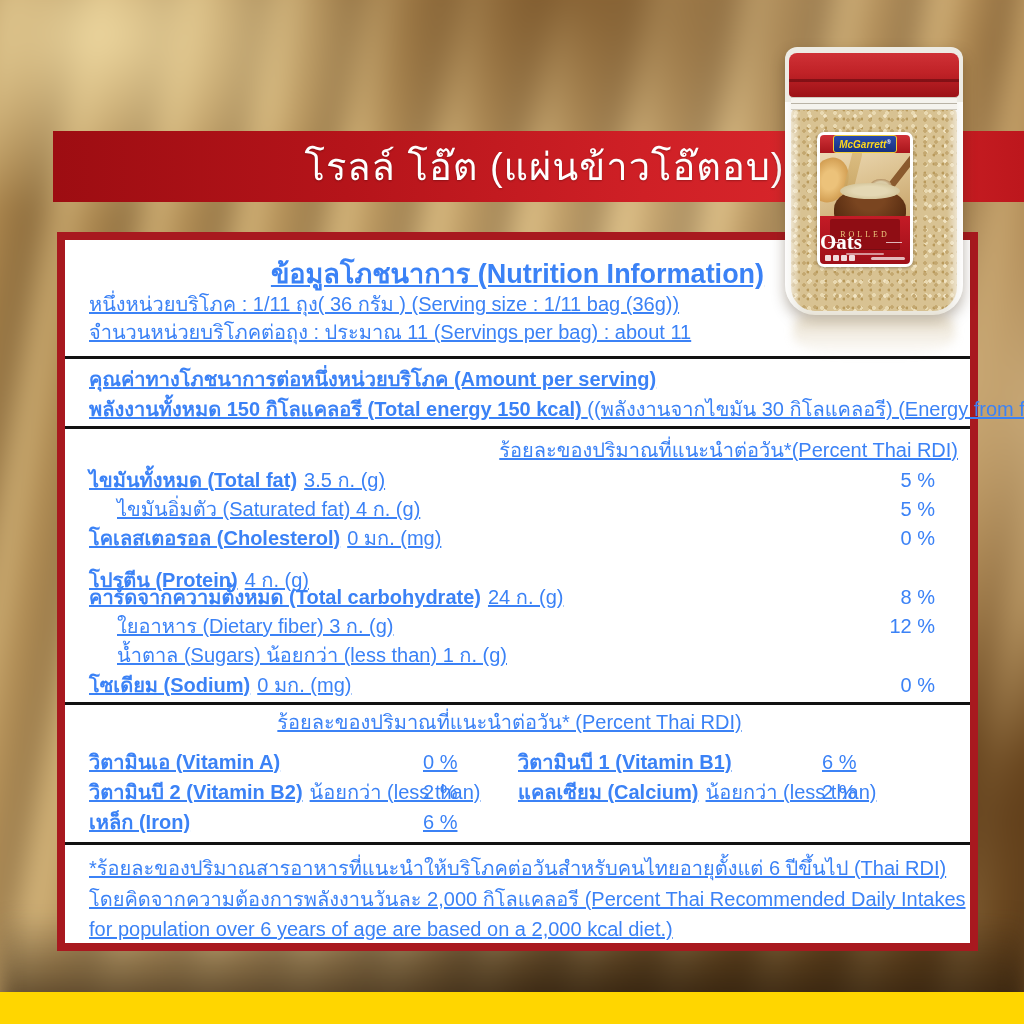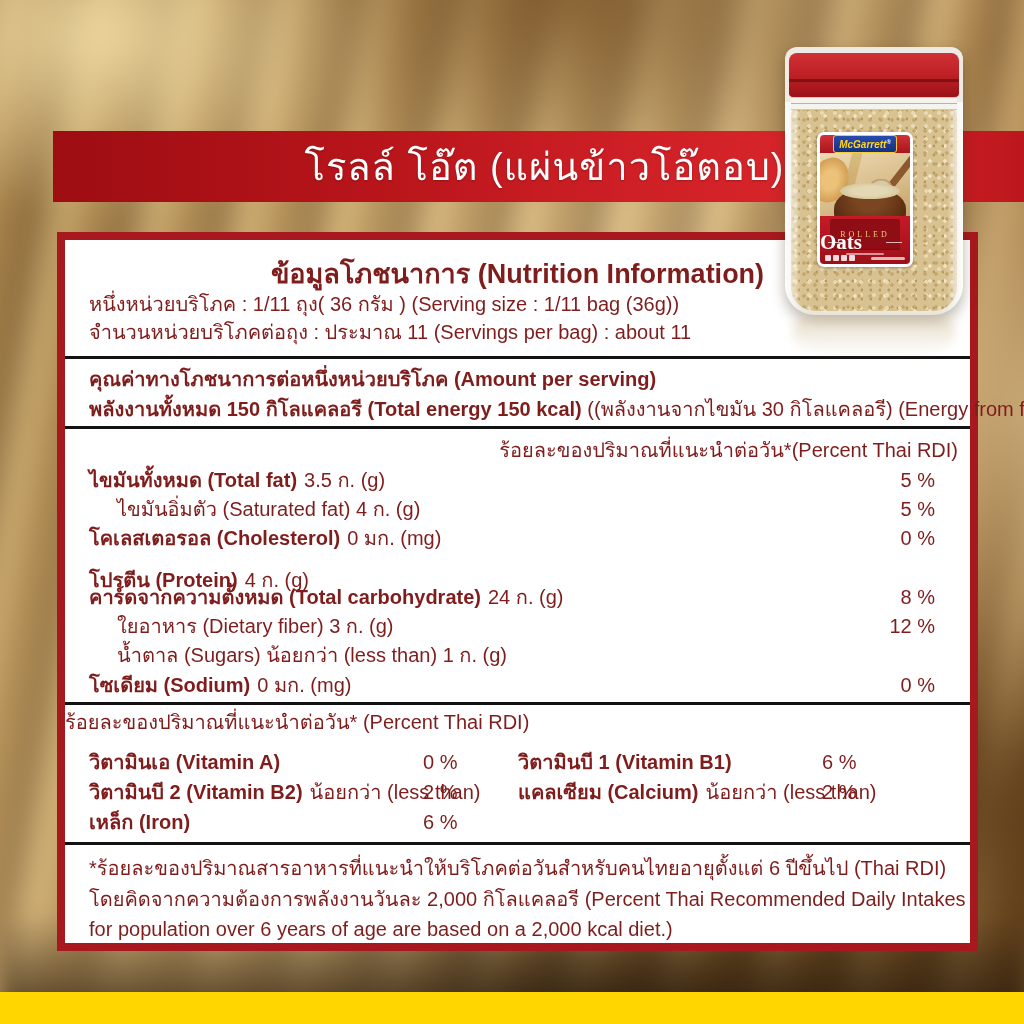--- a/index.html
+++ b/index.html
@@ -26,30 +26,30 @@
 
   
   .banner{position:absolute;left:53px;top:131px;width:983px;height:71px;z-index:2;
       background:linear-gradient(90deg,#9d0d12 0%,#b5141a 30%,#cf2026 60%,#d8262b 78%,#bb161c 100%);
       display:flex;align-items:center;justify-content:center;}
   .banner-title{color:#ffffff;font-size:38px;letter-spacing:1px;text-shadow:0 1px 2px rgba(0,0,0,.25);}
 
   
   .nbox{position:absolute;left:57px;top:232px;width:921px;height:719px;z-index:3;
       background:#ffffff;border:8px solid #A8191F;box-sizing:border-box;}
-  .nbox .abs{position:absolute;color:#7f1d1d;}
+  .nbox .abs{position:absolute;color:#3b82f6;text-decoration:underline;}
   .n-header{left:0;right:0;top:12px;text-align:center;font-size:27px;font-weight:bold;}
   .tline{font-size:20px;line-height:28px;height:28px;white-space:nowrap;}
   .divider{position:absolute;left:0;right:0;height:3px;background:#121212;}
   .nrow{left:24px;right:35px;}
   .nrow .pct{position:absolute;right:0;top:0;}
   .nrow .lbl b:not(:empty){margin-right:.35em;}
   .nrow.indent .lbl{padding-left:28px;}
   .rdi-right{left:24px;right:12px;text-align:right;}
-  .rdi-center{left:0;right:16px;}
+  .rdi-center{left:0;right:16px;text-align:center;}
   .vl-label{left:24px;}  .vl-pct{left:358px;}
   .vr-label{left:453px;} .vr-pct{left:757px;}
   .vit b:not(:empty){margin-right:.35em;}
   .foot{left:24px;right:24px;}
 
   
   .package{position:absolute;left:785px;top:47px;width:178px;height:268px;z-index:4;}
   .bag{position:absolute;inset:0;background:#edebe4;border-radius:12px 12px 30px 30px;
       box-shadow:0 6px 14px rgba(60,40,15,.35);overflow:hidden;}
   .oats-fill{position:absolute;left:6px;right:6px;top:60px;bottom:4px;border-radius:8px 8px 24px 24px;

